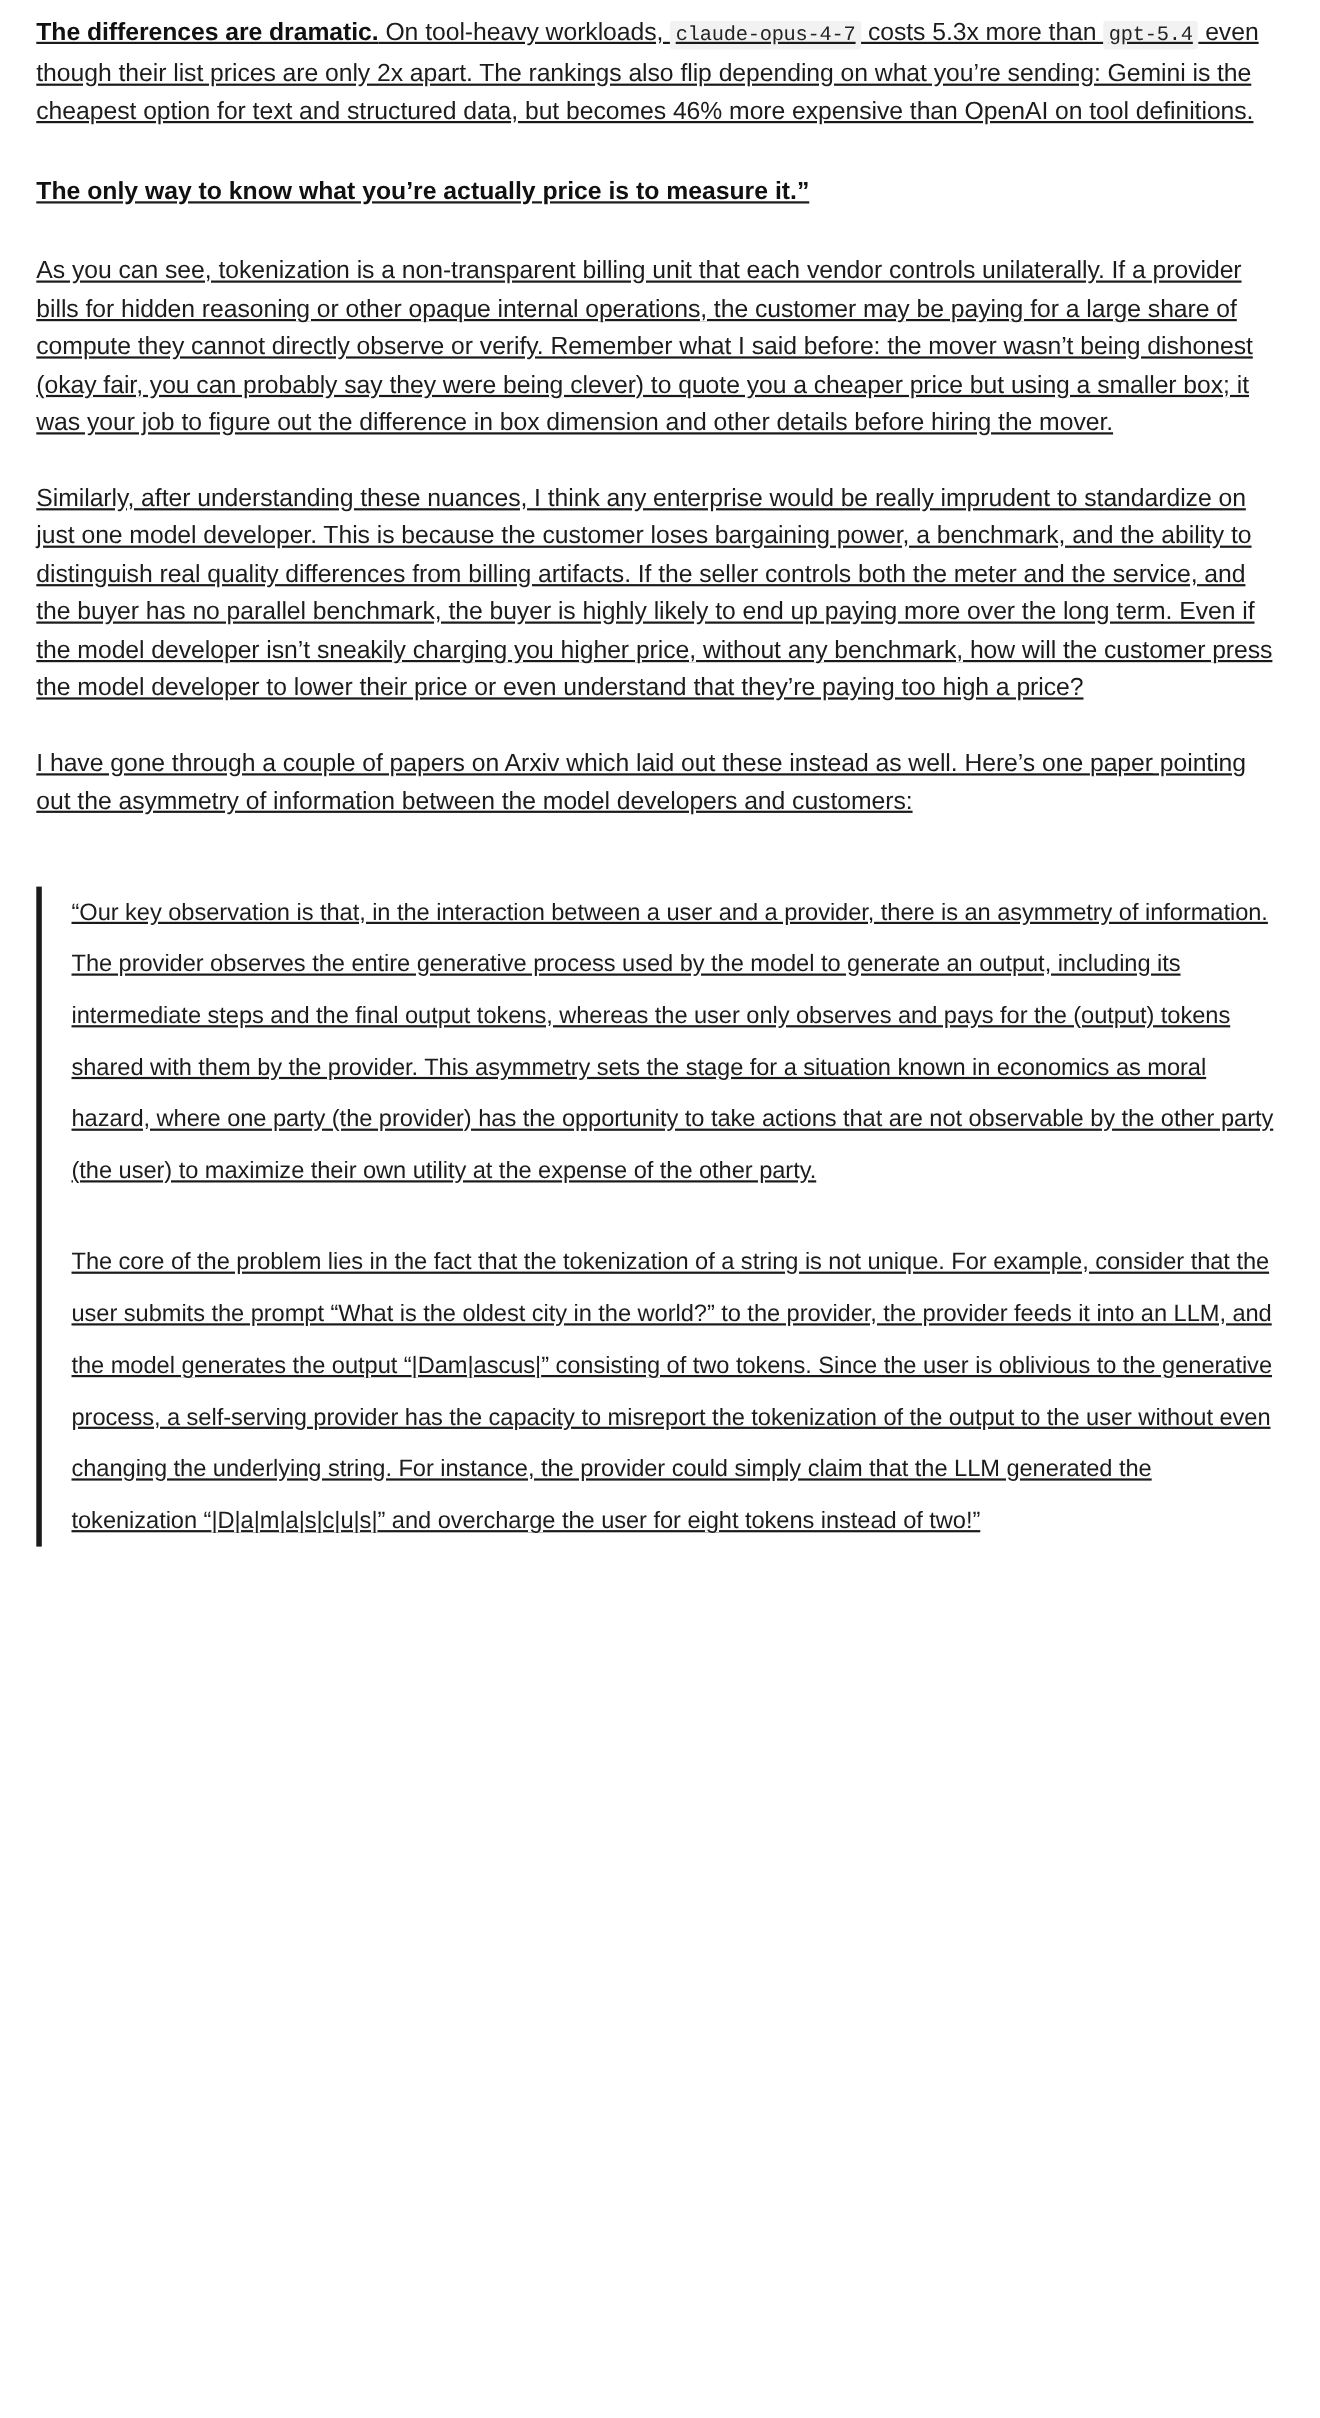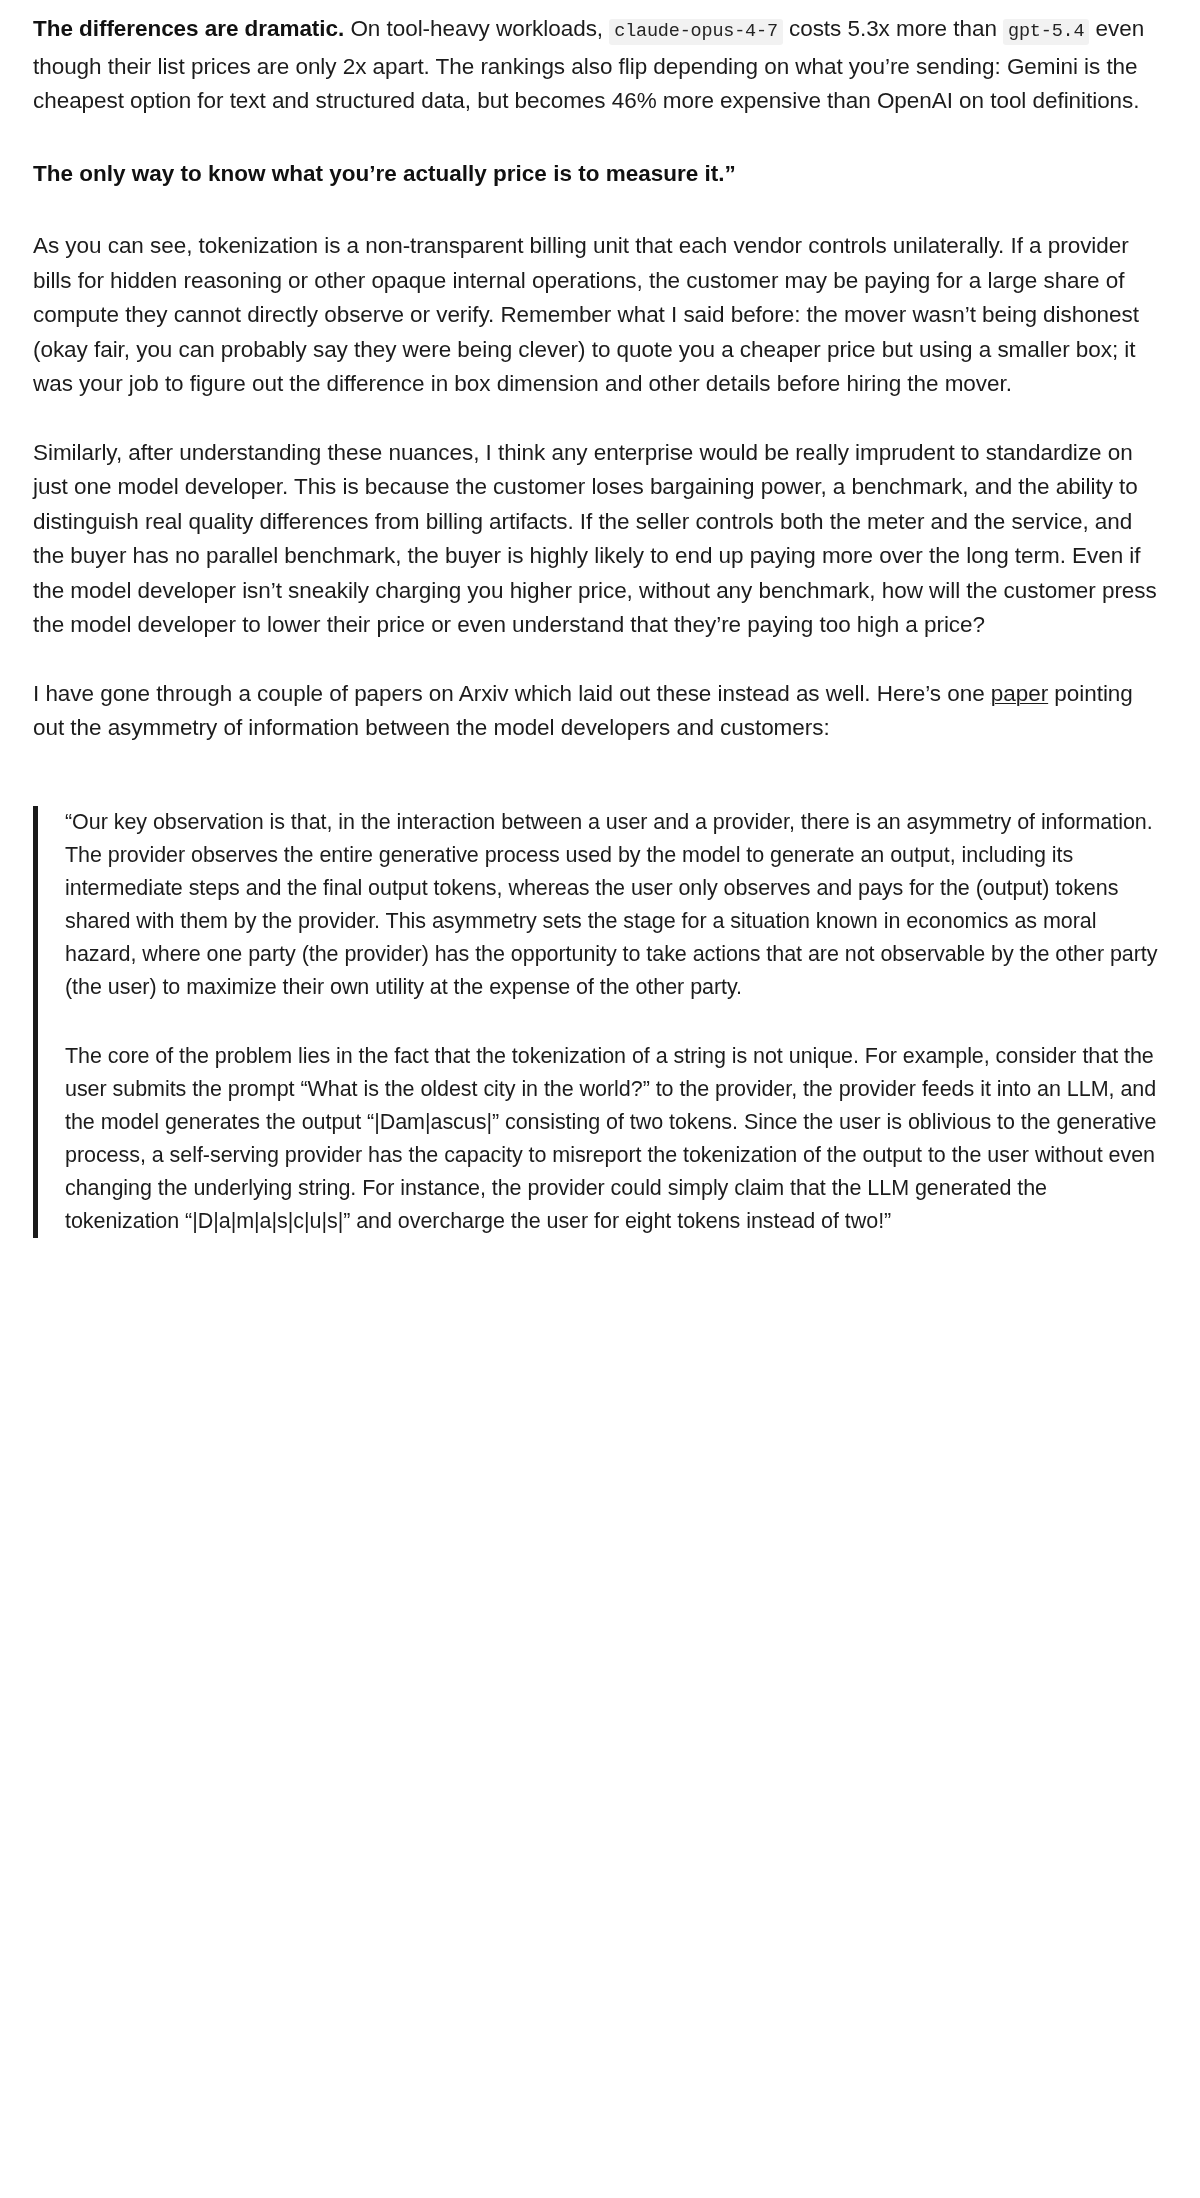--- a/index.html
+++ b/index.html
@@ -11,20 +11,21 @@
     width: 1200px;
     min-height: 2198px;
     font-family: "Liberation Sans", sans-serif;
     color: #1a1a1a;
     -webkit-font-smoothing: antialiased;
   }
   .page {
     width: 1200px;
     box-sizing: border-box;
     padding: 0 35px 0 33px;
+    text-decoration: underline;
   }
   p.body-par {
     font-size: 22.5px;
     line-height: 34.5px;
     color: #1c1c1c;
     margin: 0 0 0 0;
     letter-spacing: -0.05px;
     text-rendering: optimizeLegibility;
   }
   .gap-lg { height: 38px; }
@@ -56,21 +57,21 @@
     text-underline-offset: 2px;
     text-decoration-thickness: 1.4px;
   }
   blockquote.quote {
     margin: 0;
     padding: 0 0 0 27px;
     border-left: 5px solid #1a1a1a;
   }
   blockquote.quote p {
     font-size: 21.5px;
-    line-height: 33px;
+    line-height: 47px;
     color: #1c1c1c;
     margin: 0;
     letter-spacing: -0.05px;
   }
   .quote-inner-gap { height: 36px; }
   .tok { white-space: nowrap; text-align: center; }
 </style>
 </head>
 <body>
 

